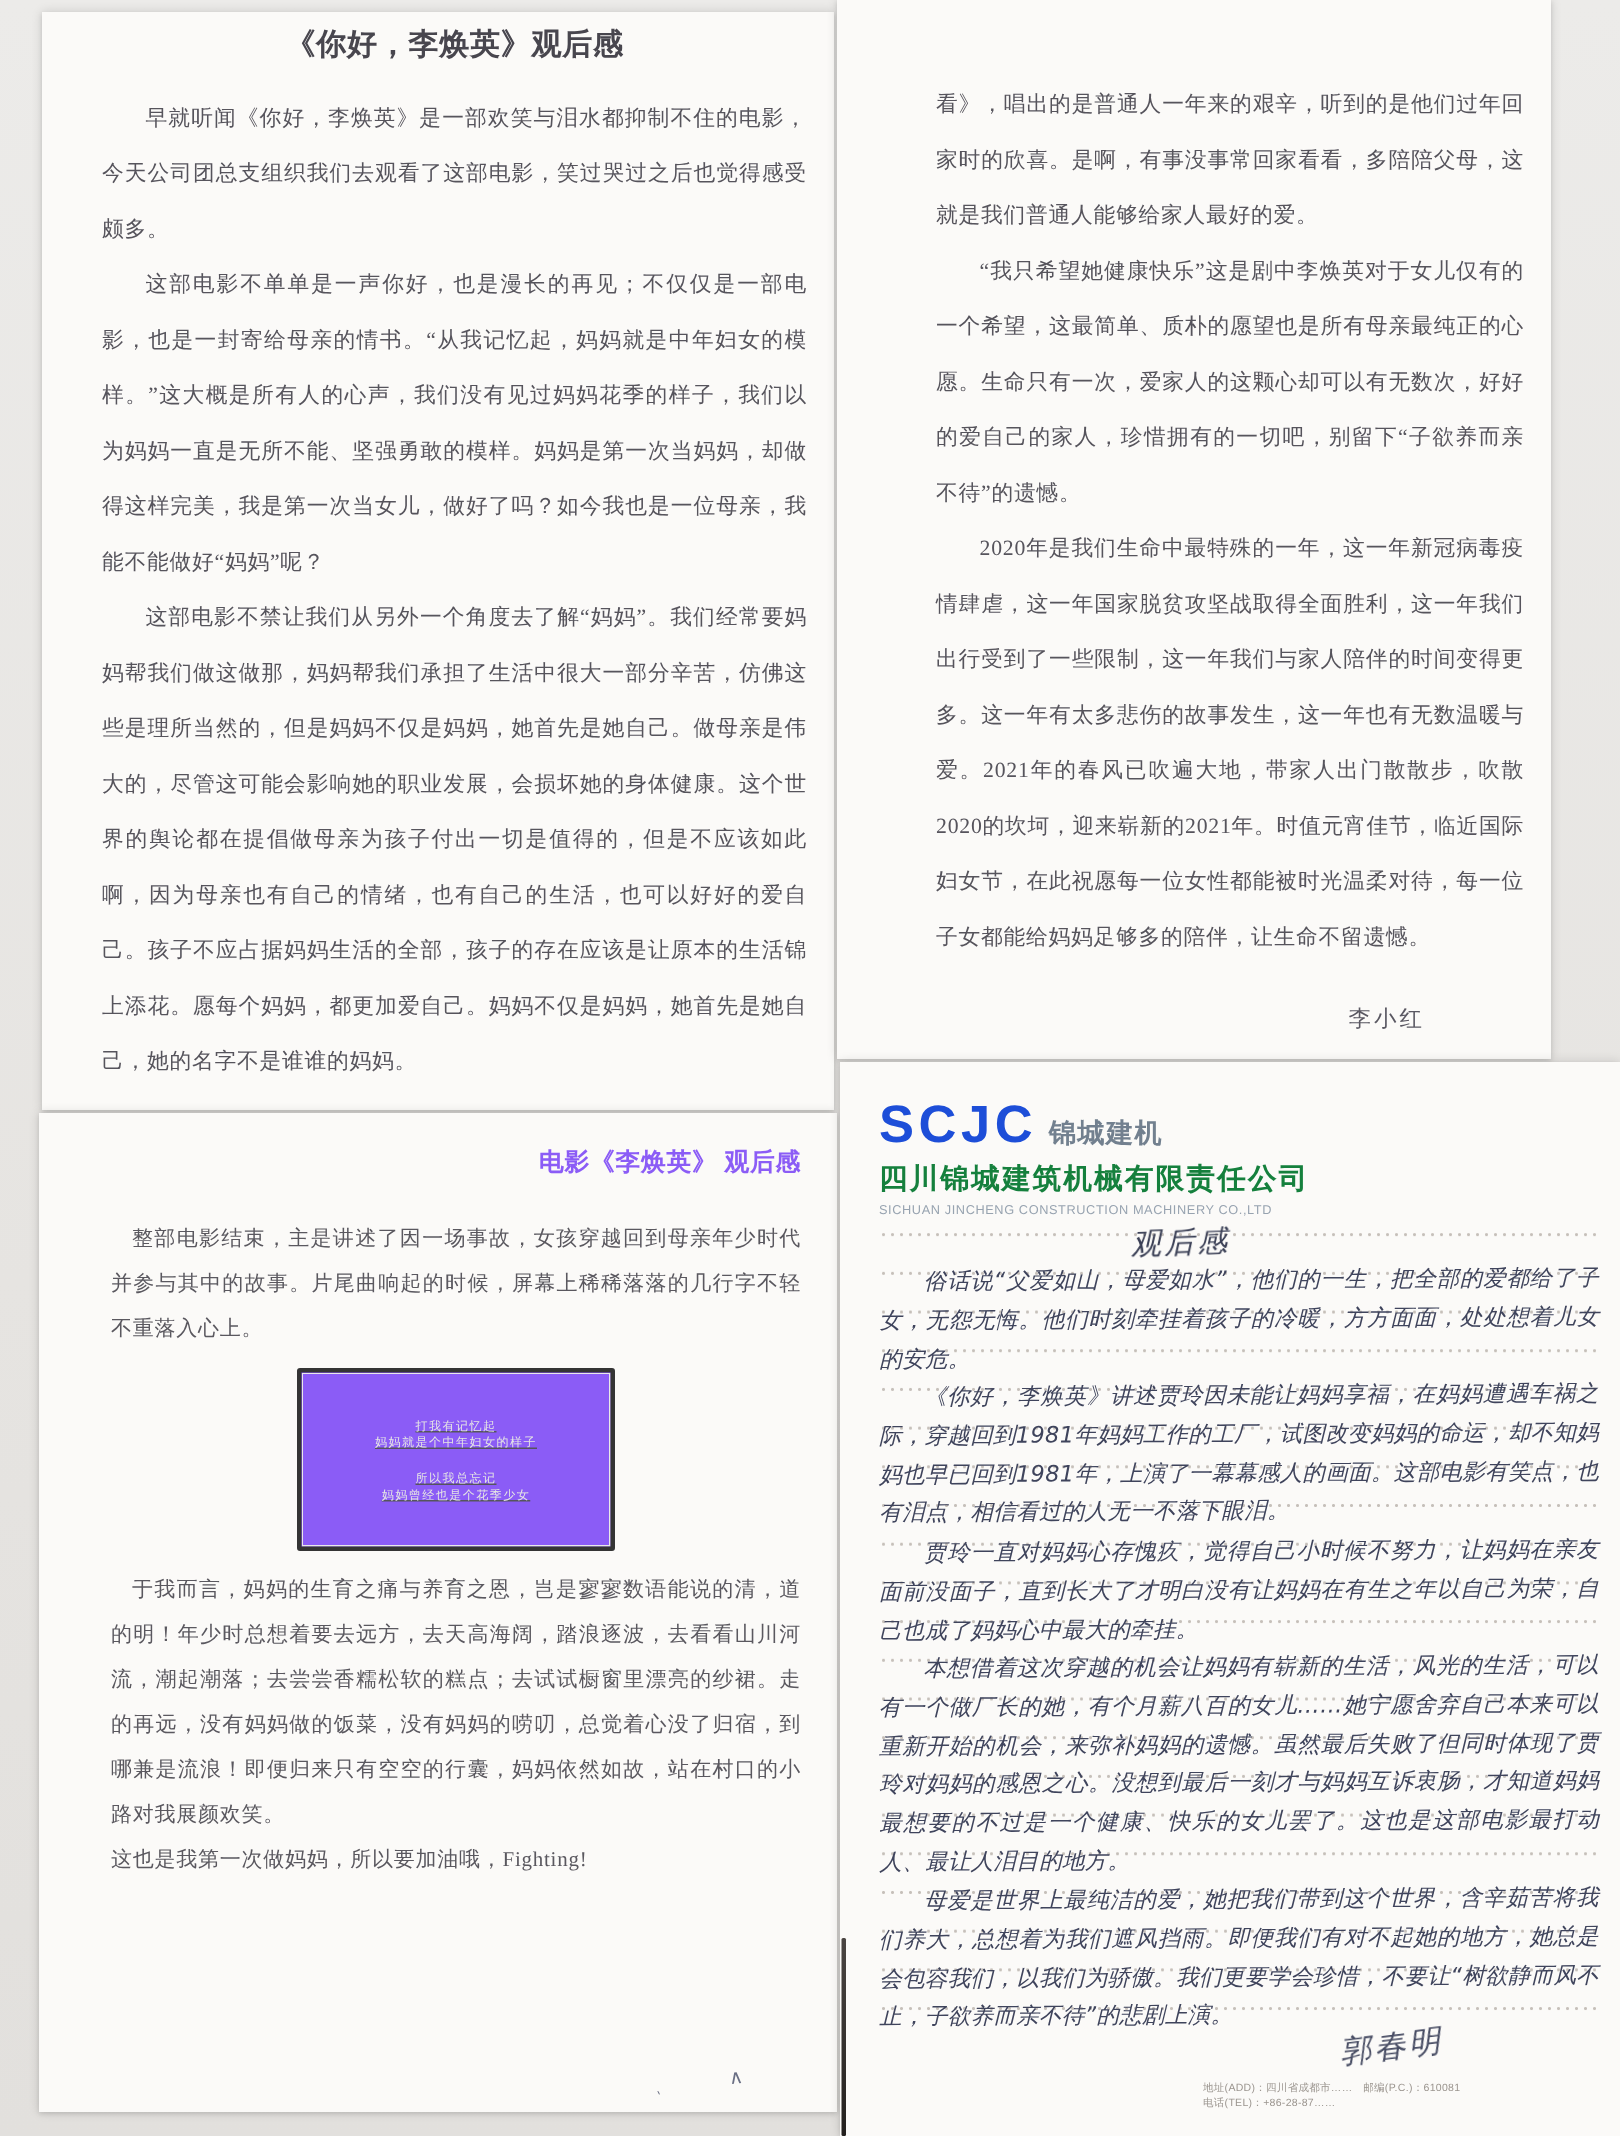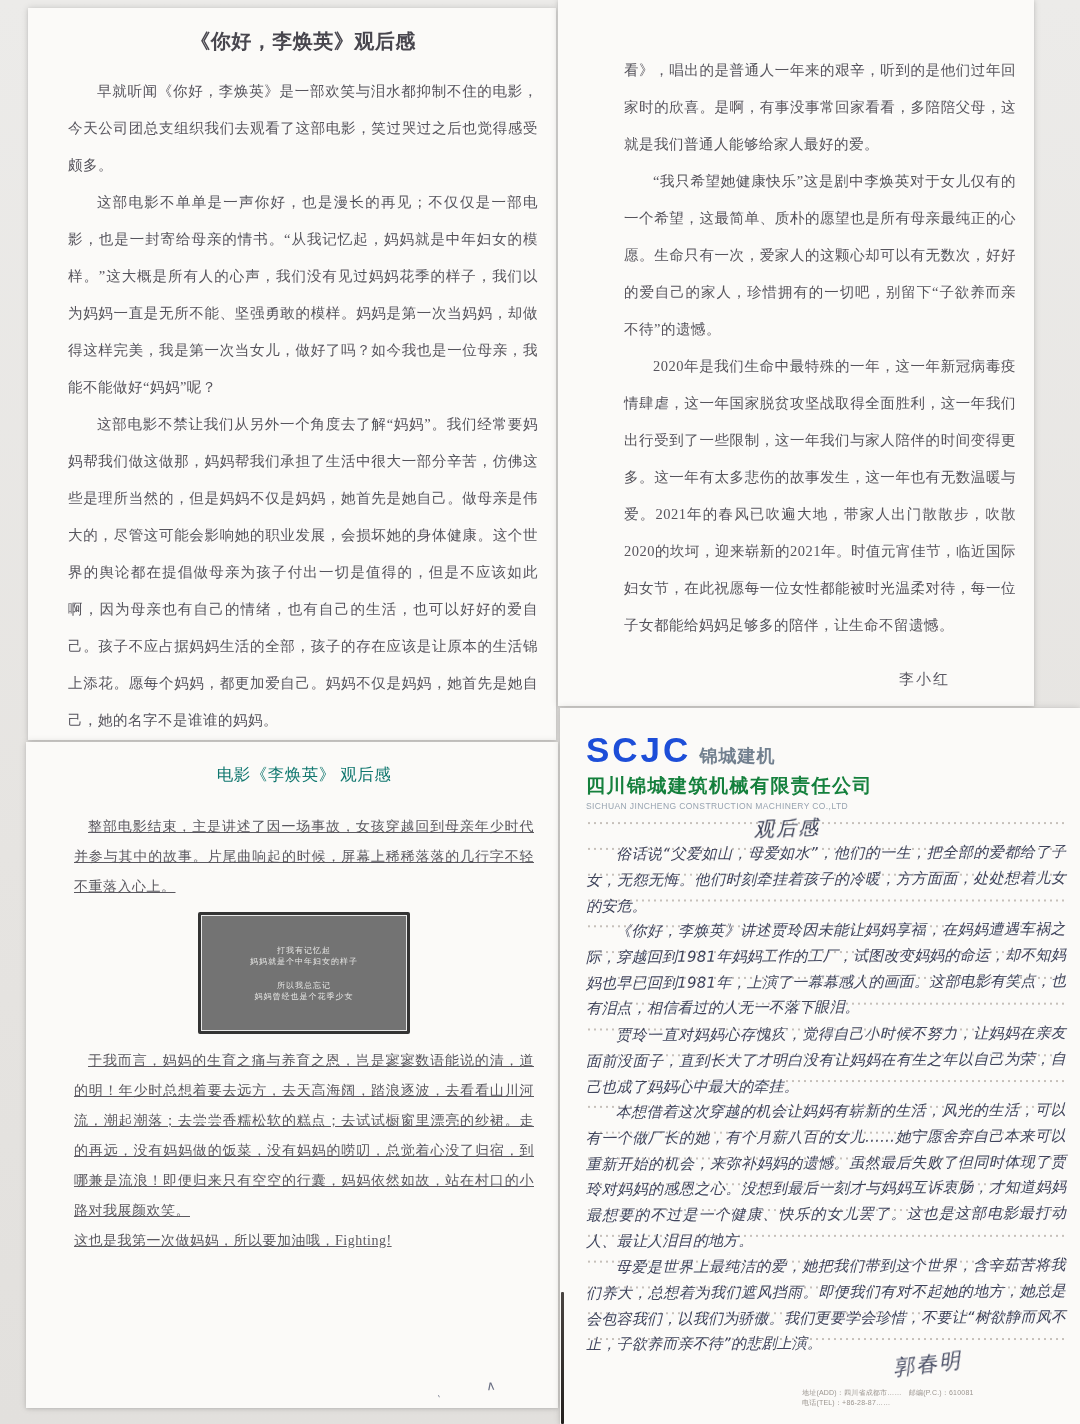--- a/index.html
+++ b/index.html
@@ -11,45 +11,46 @@
   .canvas{position:absolute;inset:0;background:linear-gradient(180deg,#ecebe9 0%,#e6e4e1 60%,#e2e0dd 100%);}
   .page{
     position:absolute;background:#fbfaf8;
     box-shadow:0 0 7px rgba(0,0,0,.14), 0 1px 3px rgba(0,0,0,.10);
     overflow:hidden;
   }
   
   .typed{color:#56545c;font-family:"Liberation Serif", serif;text-align:justify;filter:blur(.2px);}
   .typed p{margin:0;text-indent:2em;letter-spacing:.5px;}
   #page-tl{left:28px;top:8px;width:528px;height:732px;}
-  #page-tl .inner{padding:20px 18px 0 40px;}
+  #page-tl .inner{padding:8px 18px 0 40px;}
   .essay-title{
     text-indent:0 !important;text-align:center;font-weight:bold;
     font-size:20px;color:#48464e;letter-spacing:1px;margin:0 0 18px 0 !important;
   }
   #page-tl .body p{font-size:14.5px;line-height:37px;}
   #page-tr{left:558px;top:0;width:476px;height:706px;}
   #page-tr .inner{padding:52px 18px 0 66px;}
   #page-tr .body p{font-size:14.5px;line-height:37px;}
   .sign-block{margin-top:26px;text-align:right;padding-right:66px;}
   .sign-name{font-size:15px;color:#5a5862;letter-spacing:2px;}
   .sign-date{font-size:11px;color:#5a5862;margin-top:16px;letter-spacing:1px;}
   
   #page-bl{left:26px;top:742px;width:532px;height:666px;}
   #page-bl .inner{padding:22px 24px 0 48px;}
   .essay-title-2{
-    text-indent:0 !important;text-align:center;font-weight:400;
-    font-size:16.5px;color:#0f766e;letter-spacing:2px;margin:0 0 26px 0 !important;
+    text-indent:0 !important;text-align:right;font-weight:700;
+    font-size:16.5px;color:#8b5cf6;letter-spacing:2px;margin:0 0 26px 0 !important;
   }
-  #page-bl .body p{font-size:14px;line-height:30px;text-indent:1em;color:#5a585f;text-decoration:underline;}
+  #page-bl .body p{font-size:14px;line-height:30px;text-indent:1em;color:#5a585f;}
   .movie-still{
     width:206px;height:116px;margin:10px auto 12px auto;
-    background:#737373;border:3px solid #343434;border-radius:2px;
+    background:#8b5cf6;border:3px solid #343434;border-radius:2px;
     display:flex;flex-direction:column;align-items:center;justify-content:center;gap:13px;
     box-shadow:0 0 0 1px #e9e9e9 inset;
+    text-decoration:underline;
   }
   .still-group{text-align:center;}
   .still-line{font-size:8px;line-height:11px;color:#e6e6e4;letter-spacing:1px;filter:blur(.3px);}
   
   #page-br{left:560px;top:708px;width:520px;height:716px;}
   #page-br .inner{padding:22px 14px 0 26px;position:relative;height:694px;}
   .logo-row{display:flex;align-items:baseline;gap:8px;}
   .logo-scjc{
     font-size:35px;font-weight:bold;color:#1d4ed8;letter-spacing:3px;
     font-family:"Liberation Sans", sans-serif;filter:blur(.3px);

